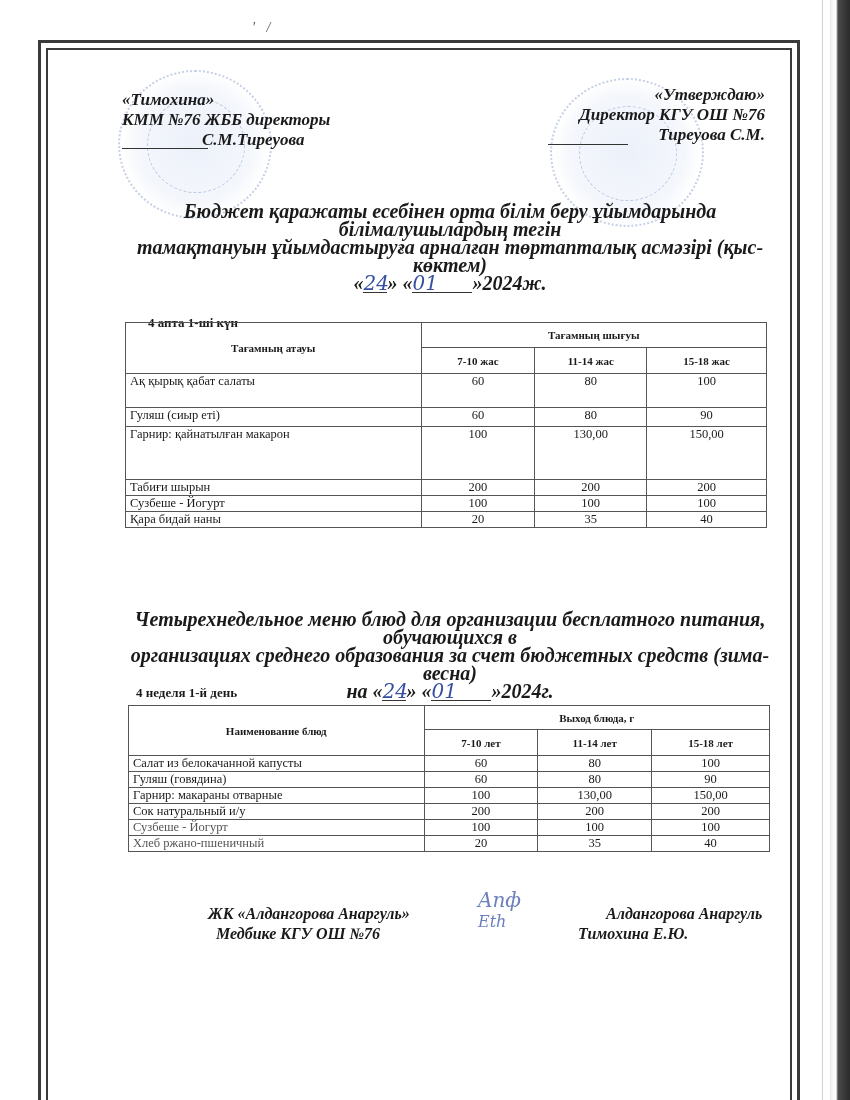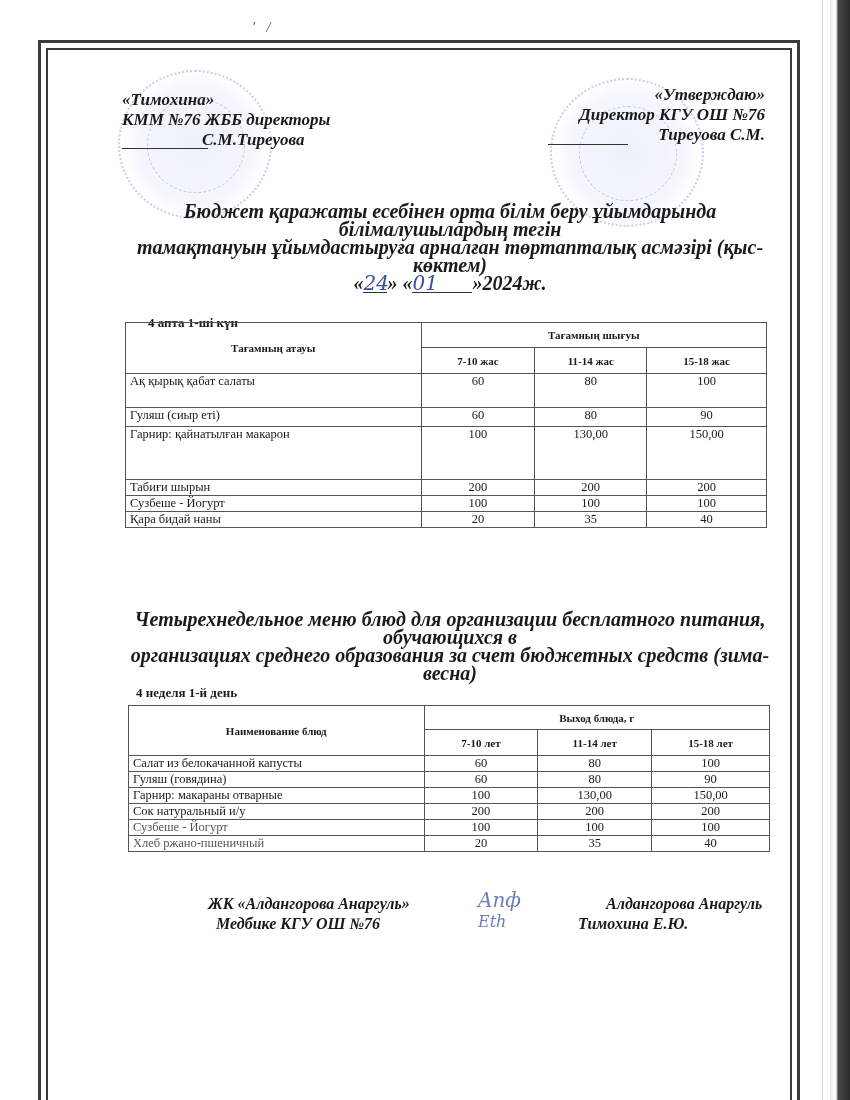--- a/index.html
+++ b/index.html
@@ -76,21 +76,21 @@
   .t-kz .r3 td:first-child, .t-kz .r4 td:first-child, .t-kz .r5 td:first-child { vertical-align: bottom; }
   .t-kz .r3 td, .t-kz .r4 td, .t-kz .r5 td { line-height: 15px; }
 
   .t-ru { left: 128px; top: 705px; width: 642px; }
   .t-ru col.c0 { width: 296px; } .t-ru col.c1 { width: 114px; } .t-ru col.c2 { width: 114px; } .t-ru col.c3 { width: 118px; }
   .t-ru .h1 { height: 24px; } .t-ru .h2 { height: 26px; }
   .t-ru td { height: 15px; line-height: 15px; }
   .t-ru .faded td:first-child { color: #555; }
 
   .footer {
-    position: absolute; font-style: italic; font-weight: bold; font-size: 16px; line-height: 20px;
+    position: absolute; font-style: italic; font-weight: bold; font-size: 16px; line-height: 20px; margin-top: 10px;
   }
   .footer-left { left: 208px; top: 894px; }
   .footer-left div:nth-child(2) { padding-left: 8px; }
   .footer-right { left: 578px; top: 894px; }
   .footer-right div:nth-child(1) { padding-left: 28px; }
   .foot-sig { left: 478px; top: 888px; }
   .foot-sig2 { left: 478px; top: 912px; font-size: 16px; }
 </style>
 </head>
 <body>
@@ -180,20 +180,23 @@
     <td class="num">20</td>
     <td class="num">35</td>
     <td class="num">40</td>
   </tr>
 </tbody>
   </table>
 
 <div class="title title-ru">
   <div>Четырехнедельное меню блюд для организации бесплатного питания, обучающихся в</div>
   <div>организациях среднего образования за счет бюджетных средств (зима-весна)</div>
+  <div>
+    <span>на «</span><span class="date-fill d-day">24</span><span>» «</span><span class="date-fill d-month">01</span><span>»2024г.</span>
+  </div>
 </div>
 
 <div class="day-label day-ru">4 неделя 1-й день</div>
 
 <table class="menu t-ru">
   <colgroup>
       <col class="c0">
       <col class="c1">
       <col class="c2">
       <col class="c3">

